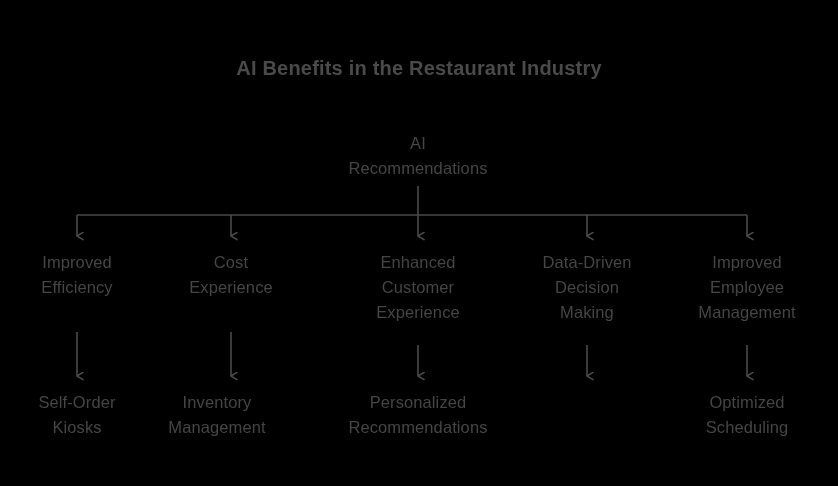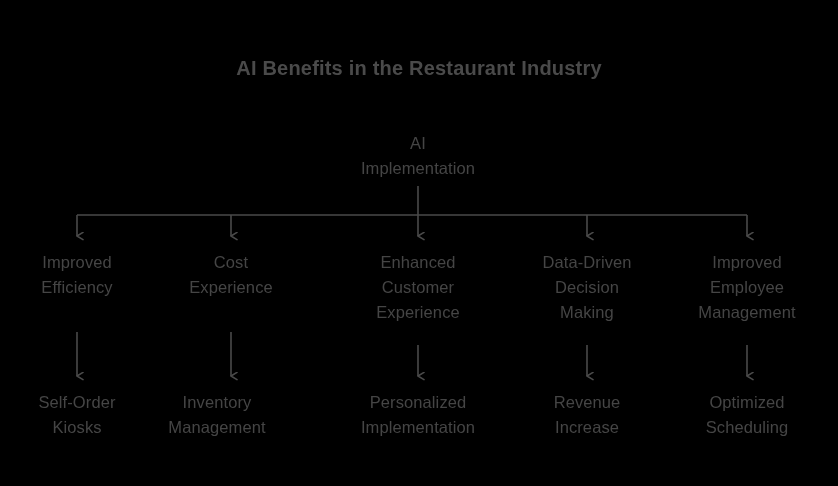--- a/index.html
+++ b/index.html
@@ -87,40 +87,38 @@
 
       <line x1="77" y1="332" x2="77" y2="376" marker-end="url(#arrowhead)"></line>
       <line x1="231" y1="332" x2="231" y2="376" marker-end="url(#arrowhead)"></line>
       <line x1="418" y1="345" x2="418" y2="376" marker-end="url(#arrowhead)"></line>
       <line x1="587" y1="345" x2="587" y2="376" marker-end="url(#arrowhead)"></line>
       <line x1="747" y1="345" x2="747" y2="376" marker-end="url(#arrowhead)"></line>
     </g>
   </svg>
 
   <div class="node node-root" style="left:418px">AI
-Implementation</div>
+Recommendations</div>
 
   <div class="node tier-1" style="left:77px">Improved
 Efficiency</div>
   <div class="node tier-1" style="left:231px">Cost
 Experience</div>
   <div class="node tier-1" style="left:418px">Enhanced
 Customer
 Experience</div>
   <div class="node tier-1" style="left:587px">Data-Driven
 Decision
 Making</div>
   <div class="node tier-1" style="left:747px">Improved
 Employee
 Management</div>
 
   <div class="node tier-2" style="left:77px">Self-Order
 Kiosks</div>
   <div class="node tier-2" style="left:217px">Inventory
 Management</div>
   <div class="node tier-2" style="left:418px">Personalized
-Implementation</div>
-  <div class="node tier-2" style="left:587px">Revenue
-Increase</div>
+Recommendations</div>
   <div class="node tier-2" style="left:747px">Optimized
 Scheduling</div>
 
 </div>
 
 </body></html>

